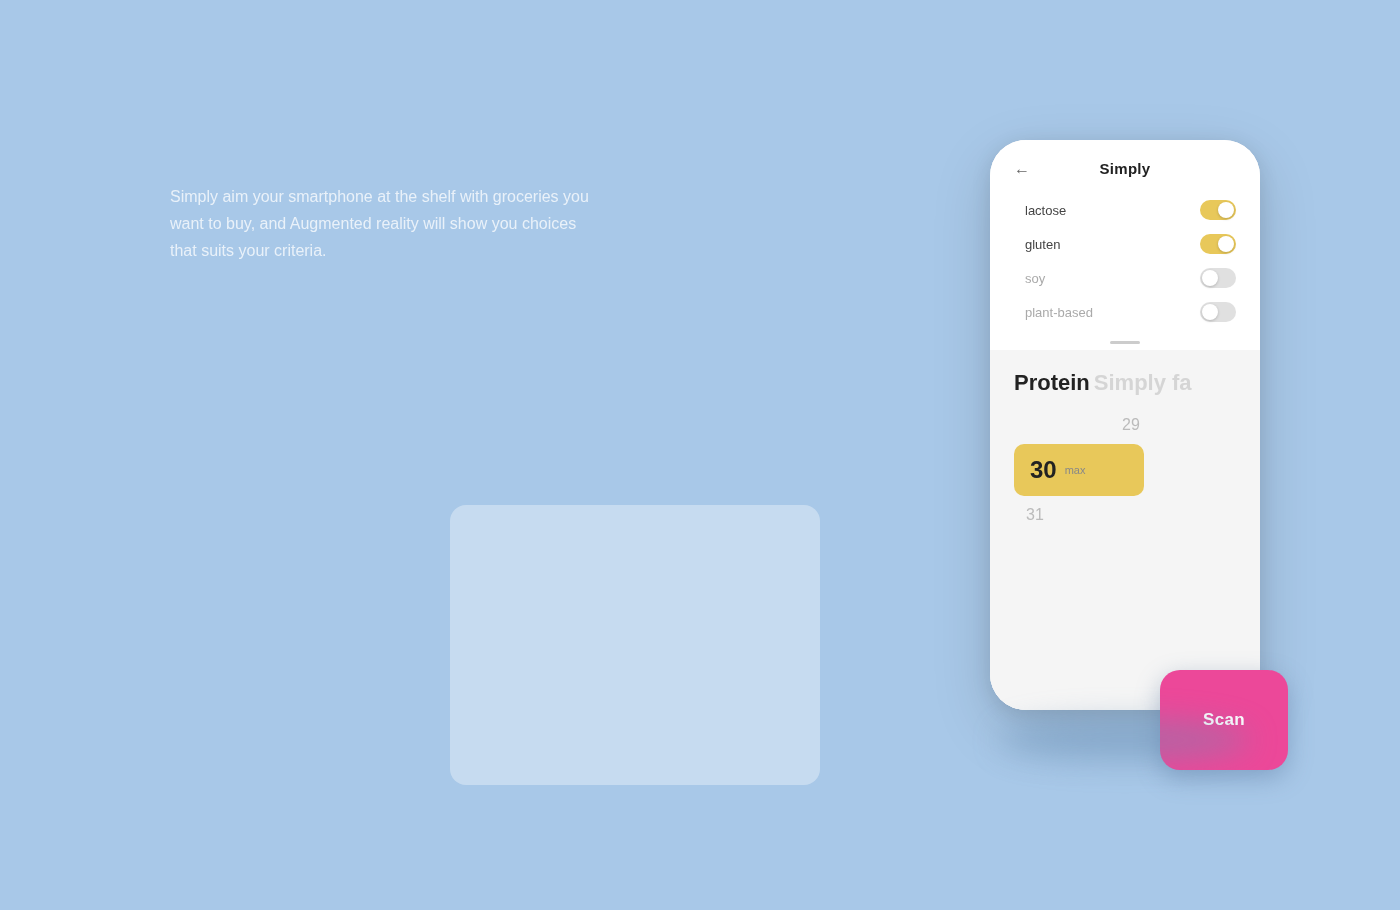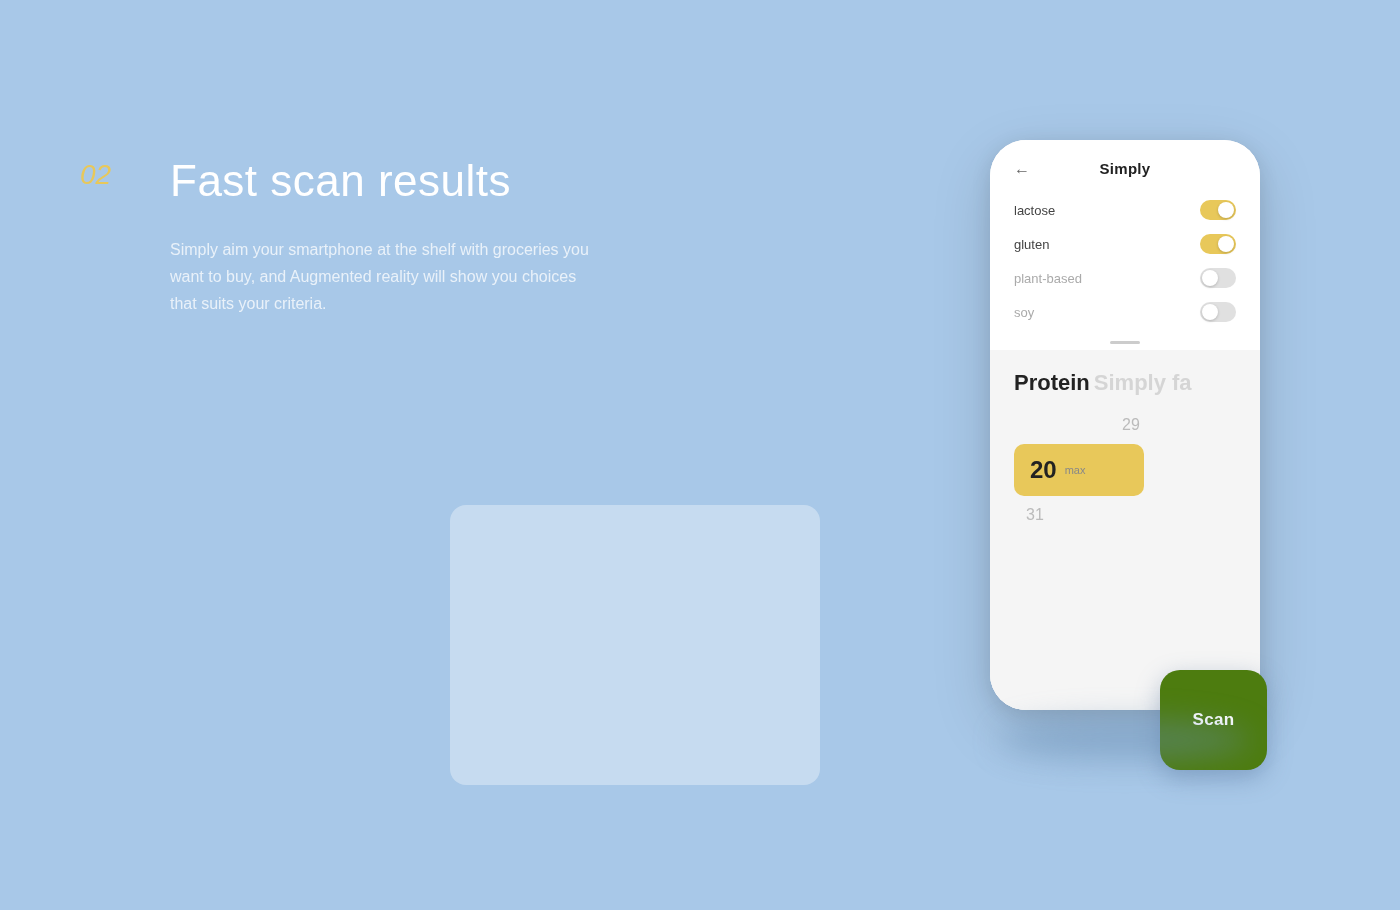--- a/index.html
+++ b/index.html
@@ -115,20 +115,21 @@
       font-weight: 600;
       color: #222;
       letter-spacing: 0.3px;
     }
 
     .filter-row {
       display: flex;
       align-items: center;
       justify-content: space-between;
       padding: 7px 0;
+      margin-left: 11px;
     }
 
     .filter-label {
       font-size: 13px;
       color: #444;
     }
 
     .filter-label.disabled {
       color: #aaa;
     }
@@ -249,23 +250,23 @@
     
     .scan-button-wrapper {
       position: absolute;
       bottom: -30px;
       right: -20px;
       width: 120px;
       height: 100px;
     }
 
     .scan-button {
-      width: 107px;
+      width: 128px;
       height: 100px;
-      background: #4d7c0f;
+      background: #ec4899;
       border-radius: 20px;
       display: flex;
       align-items: center;
       justify-content: center;
       font-size: 17px;
       font-weight: 600;
       color: #fff;
       letter-spacing: 0.3px;
       box-shadow: 0 8px 24px rgba(80,110,150,0.4);
       cursor: pointer;
@@ -296,24 +297,20 @@
       border-radius: 50%;
       filter: blur(15px);
     }
   </style>
 </head>
 <body>
 
 <div class="bg-card bg-card-1"></div>
 
 <div class="left-content">
-  <div style="position:relative; display:flex; align-items:flex-start; gap:0;">
-    <span class="section-number">02</span>
-    <h1 class="section-title">Fast scan results</h1>
-  </div>
   <p class="section-description">Simply aim your smartphone at the shelf with groceries you want to buy, and Augmented reality will show you choices that suits your criteria.</p>
 </div>
 
 <div class="phone-container">
   <div class="phone-frame">
     <div class="phone-screen">
 
       <div class="filters-panel">
         <div class="filters-header">
           <span class="back-arrow">←</span>
@@ -328,47 +325,47 @@
         </div>
 
         <div class="filter-row">
           <span class="filter-label">gluten</span>
           <div class="toggle on">
             <div class="toggle-knob"></div>
           </div>
         </div>
 
         <div class="filter-row">
-          <span class="filter-label disabled">plant-based</span>
+          <span class="filter-label disabled">soy</span>
           <div class="toggle off">
             <div class="toggle-knob"></div>
           </div>
         </div>
 
         <div class="filter-row">
-          <span class="filter-label disabled">soy</span>
+          <span class="filter-label disabled">plant-based</span>
           <div class="toggle off">
             <div class="toggle-knob"></div>
           </div>
         </div>
 
         <div class="scroll-indicator"></div>
       </div>
 
       <div class="protein-panel">
         <div class="protein-tabs">
           <span class="protein-tab">Protein</span>
           <span class="protein-tab secondary">Simply fa</span>
         </div>
 
         <div class="value-selector">
           <div class="value-item" style="text-align:center; padding-left:12px;">29</div>
 
           <div class="value-item selected-value">
-            <span class="value-number">20</span>
+            <span class="value-number">30</span>
             <span class="value-label-max">max</span>
           </div>
 
           <div class="value-item" style="text-align:left; padding-left:12px;">31</div>
         </div>
       </div>
 
     </div>
   </div>
 

